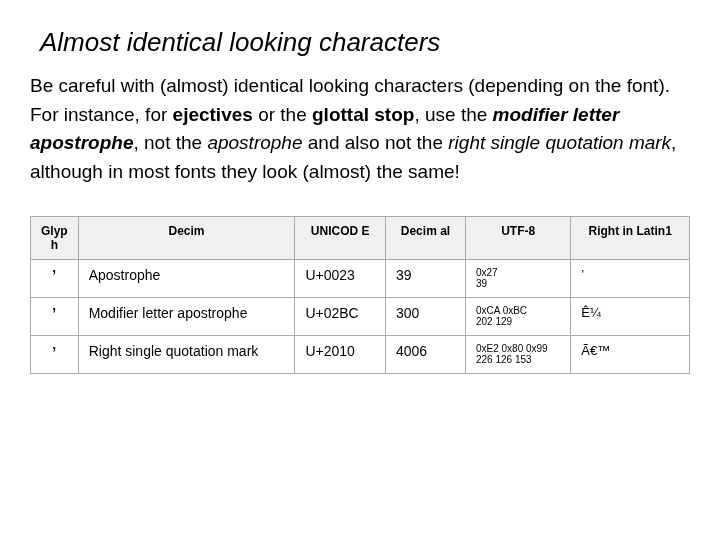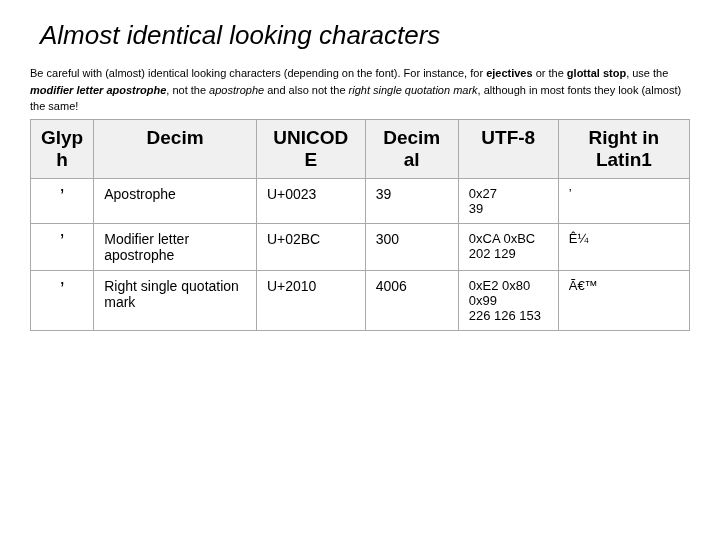--- a/index.html
+++ b/index.html
@@ -12,51 +12,52 @@
       overflow: hidden;
       padding: 20px 30px;
     }
     h1 {
       font-style: italic;
       font-weight: normal;
       font-size: 26px;
       margin-bottom: 14px;
       text-align: left;
       padding-left: 10px;
+      margin-top: 7px;
     }
     .intro {
-      font-size: 11px;
+      font-size: 19px;
       line-height: 1.5;
-      margin-bottom: 4px;
+      margin-bottom: 30px;
     }
     .intro .bold { font-weight: bold; }
     .intro .italic { font-style: italic; }
     .intro .bold-italic { font-weight: bold; font-style: italic; }
     table {
       border-collapse: collapse;
       width: 100%;
       font-size: 14px;
     }
     th, td {
       border: 1px solid #aaa;
       padding: 7px 10px;
       vertical-align: top;
     }
     th {
       background: #fff;
       font-weight: bold;
-      font-size: 19px;
+      font-size: 12px;
     }
     td.glyph {
       font-size: 20px;
       text-align: center;
       width: 44px;
     }
     td.utf8 {
-      font-size: 13px;
+      font-size: 10px;
       white-space: pre-line;
     }
     td.bytes {
       font-size: 13px;
     }
     .header-row th {
       background: #f0f0f0;
     }
   </style>
 </head>

